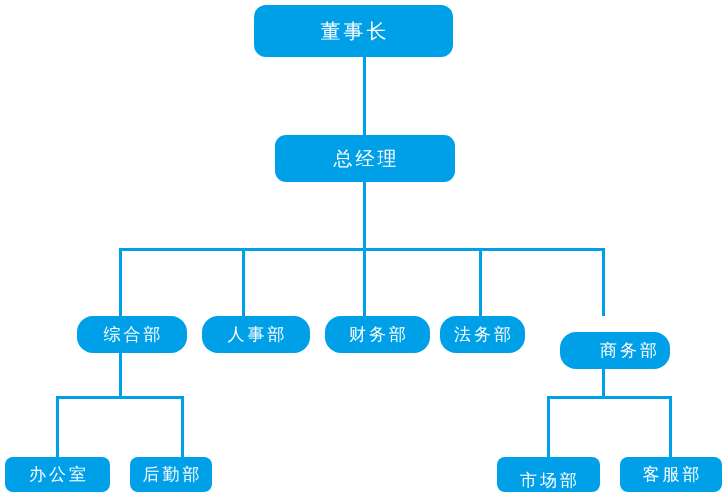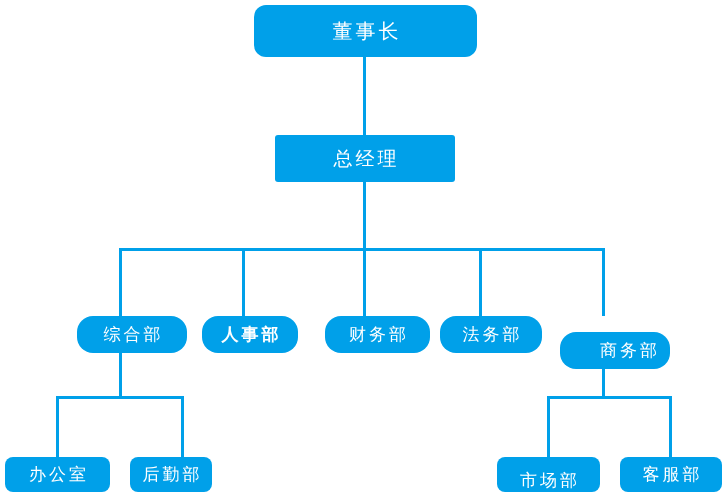--- a/index.html
+++ b/index.html
@@ -24,21 +24,21 @@
     justify-content: center;
     box-sizing: border-box;
     cursor: default;
   }
   .node .lbl {
     letter-spacing: 3px;
     text-indent: 3px;
     white-space: nowrap;
   }
   .lvl1 { border-radius: 12px; font-size: 20px; }
-  .lvl2 { border-radius: 3px; font-size: 19px; }
+  .lvl2 { border-radius: 11px; font-size: 19px; }
   .lvl3 { border-radius: 16px;  font-size: 17px; margin-left: 12px; }
   .lvl4 { border-radius: 8px;  font-size: 17px; }
   .line {
     position: absolute;
     background: var(--accent, #00A0E9);
   }
 </style>
 </head>
 <body>
 
@@ -56,38 +56,38 @@
   <div class="line" style="left:119px; top:353px; width:3px;   height:44px;"></div>
   <div class="line" style="left:56px;  top:396px; width:128px; height:3px;"></div>
   <div class="line" style="left:56px;  top:396px; width:3px;   height:61px;"></div>
   <div class="line" style="left:181px; top:396px; width:3px;   height:61px;"></div>
 
   <div class="line" style="left:602px; top:353px; width:3px;   height:44px;"></div>
   <div class="line" style="left:547px; top:396px; width:125px; height:3px;"></div>
   <div class="line" style="left:547px; top:396px; width:3px;   height:61px;"></div>
   <div class="line" style="left:669px; top:396px; width:3px;   height:61px;"></div>
 
-  <div class="node lvl1" style="left:254px; top:5px; width:223px; height:52px;">
+  <div class="node lvl1" style="left:254px; top:5px; width:199px; height:52px;">
     <span class="lbl">董事长</span>
   </div>
 
   <div class="node lvl2" style="left:275px; top:135px; width:180px; height:47px;">
     <span class="lbl">总经理</span>
   </div>
 
   <div class="node lvl3" style="left:65px; top:316px; width:110px; height:37px;">
     <span class="lbl">综合部</span>
   </div>
-  <div class="node lvl3" style="left:190px; top:316px; width:96px; height:37px;font-weight:bold;">
+  <div class="node lvl3" style="left:190px; top:316px; width:108px; height:37px;">
     <span class="lbl">人事部</span>
   </div>
   <div class="node lvl3" style="left:313px; top:316px; width:105px; height:37px;">
     <span class="lbl">财务部</span>
   </div>
-  <div class="node lvl3" style="left:428px; top:316px; width:102px; height:37px;">
+  <div class="node lvl3" style="left:428px; top:316px; width:85px; height:37px;">
     <span class="lbl">法务部</span>
   </div>
   <div class="node lvl3" style="left:548px; top:332px; width:110px; height:37px;padding-left:27px;">
     <span class="lbl">商务部</span>
   </div>
 
   <div class="node lvl4" style="left:5px; top:457px; width:105px; height:35px;">
     <span class="lbl">办公室</span>
   </div>
   <div class="node lvl4" style="left:130px; top:457px; width:82px; height:35px;">

